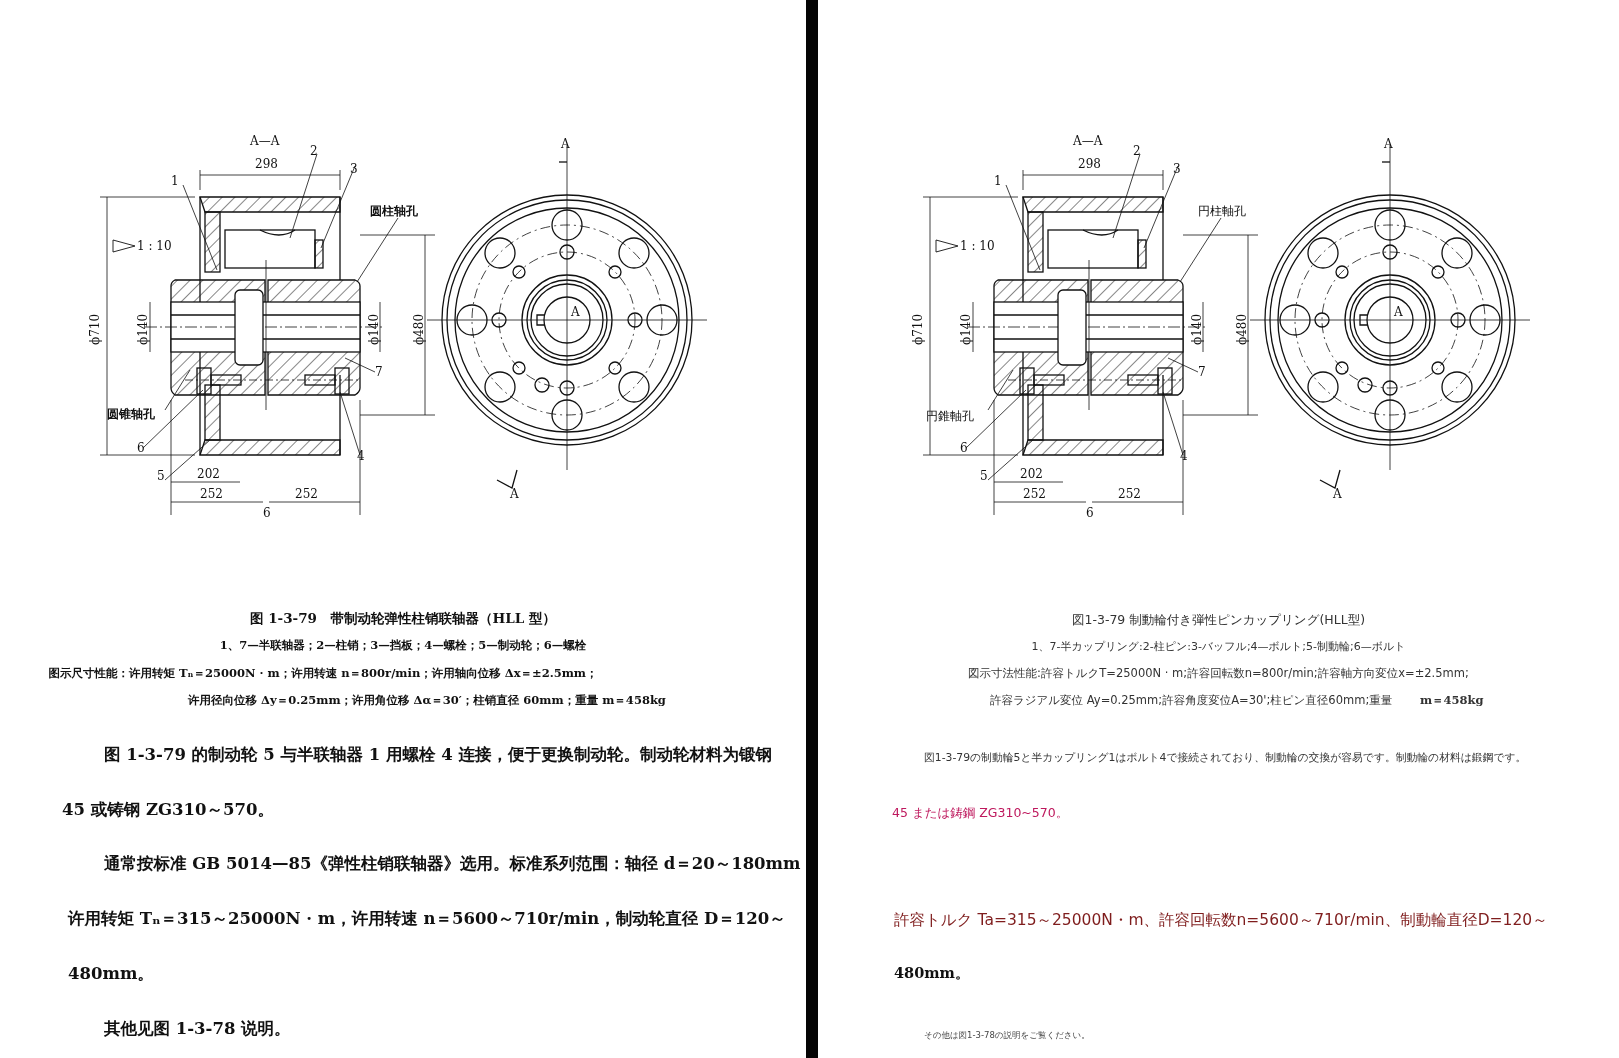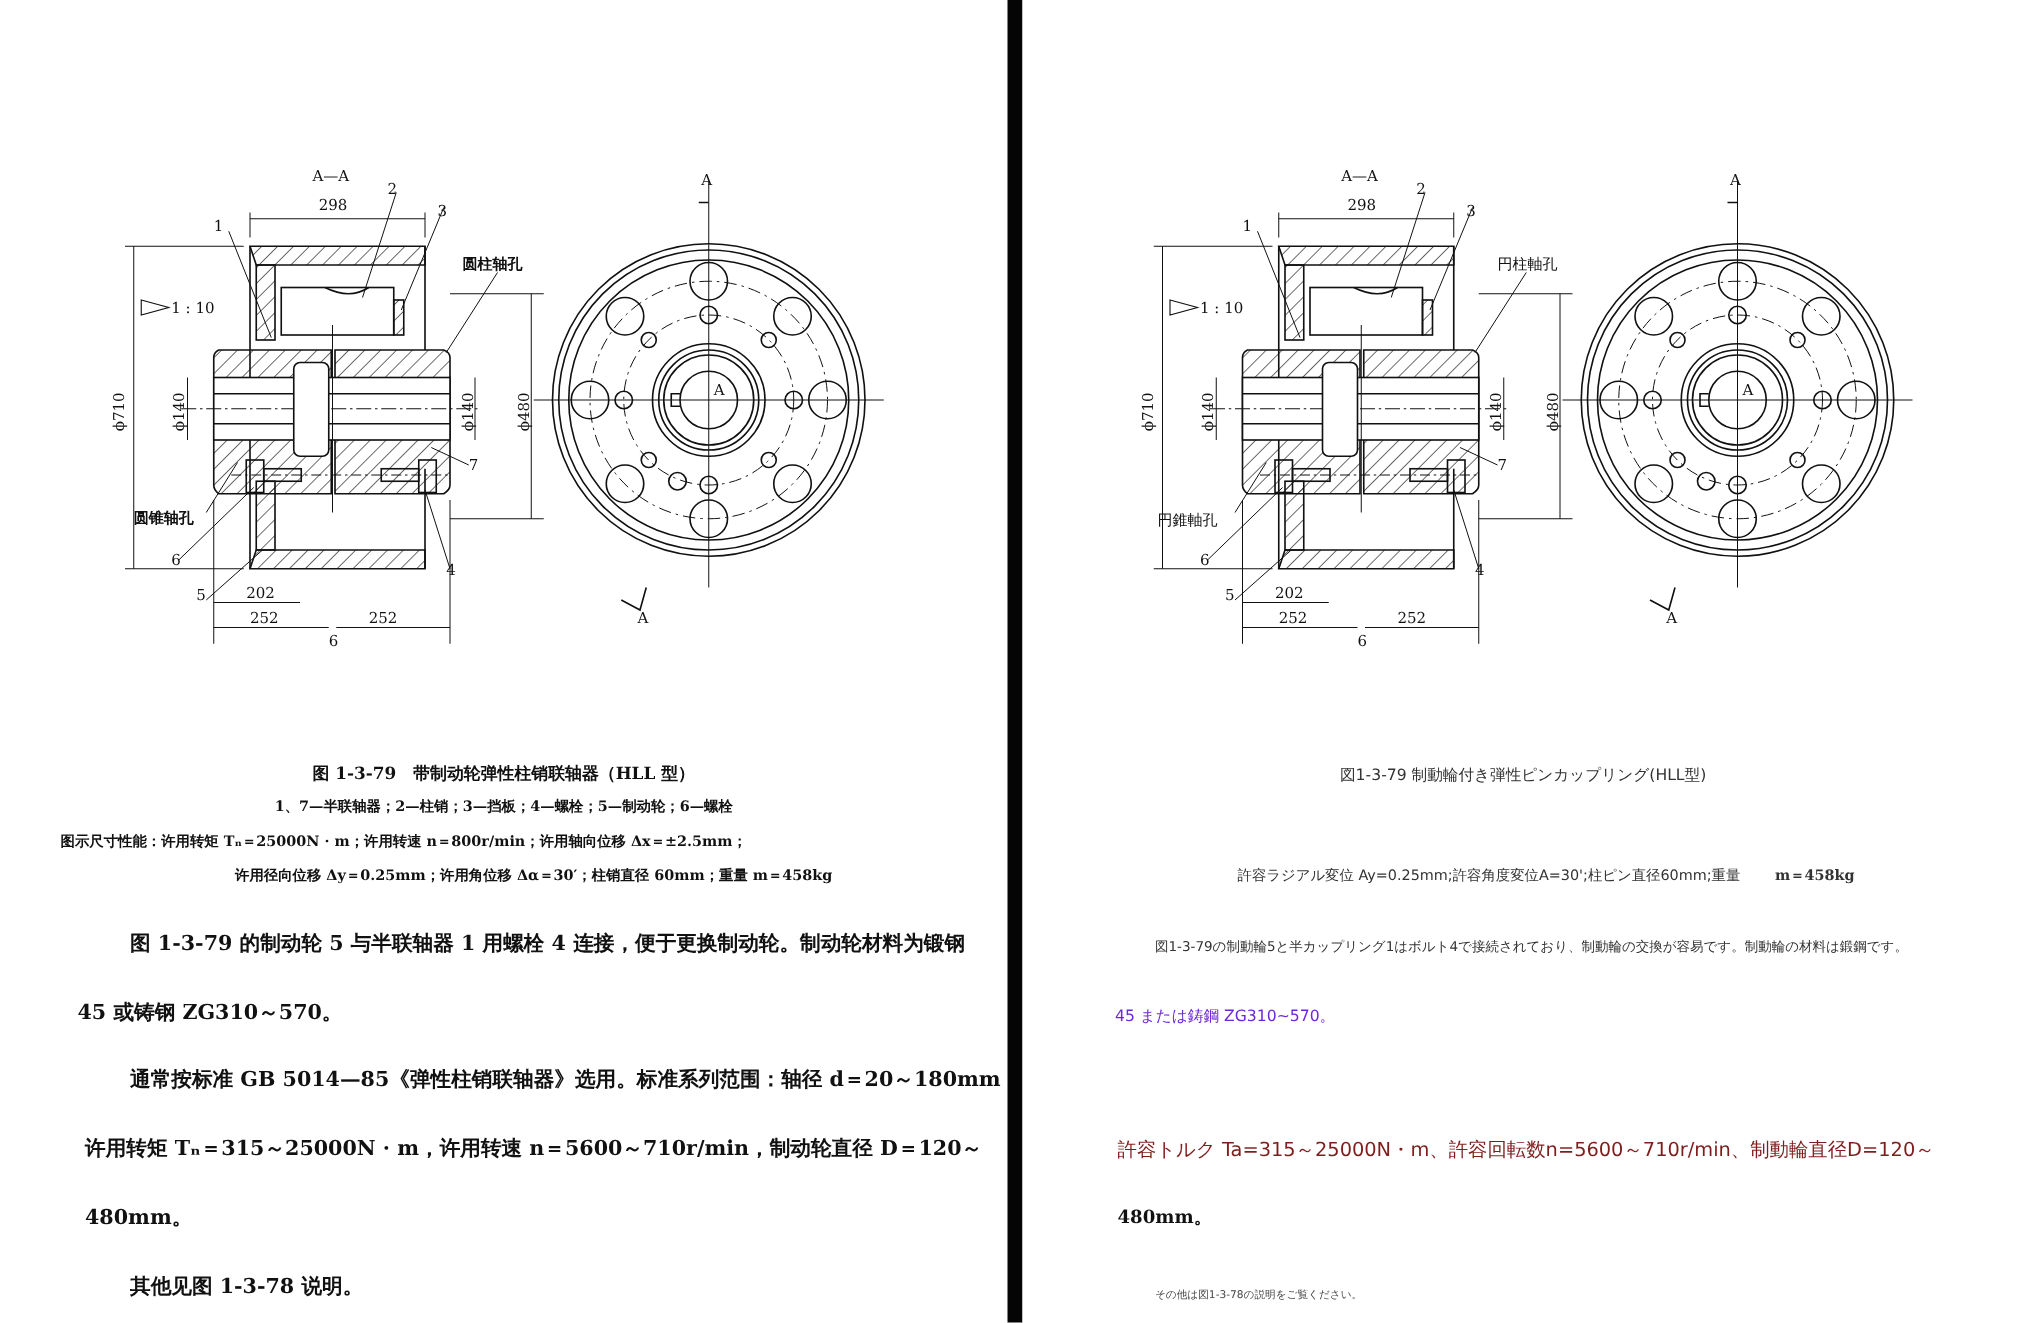--- a/index.html
+++ b/index.html
@@ -279,23 +279,25 @@
       <text x="425" y="368">A</text>
       <text x="486" y="186">A</text>
       <text transform="translate(14,215) rotate(-90)">ϕ710</text>
       <text transform="translate(62,215) rotate(-90)">ϕ140</text>
       <text transform="translate(293,215) rotate(-90)">ϕ140</text>
       <text transform="translate(338,215) rotate(-90)">ϕ480</text>
     </g>
   </svg>
 
   <div class="cap sans" style="left:0; width:801px; top:612px; font-size:12.5px; color:#333;">図1-3-79 制動輪付き弾性ピンカップリング(HLL型)</div>
+  <div class="cap sans" style="left:0; width:801px; top:639px; font-size:11px; color:#333;">1、7-半カップリング:2-柱ピン:3-バッフル;4—ボルト;5-制動輪;6—ボルト</div>
+  <div class="cap sans" style="left:0; width:801px; top:666px; font-size:11.5px; color:#333;">図示寸法性能:許容トルクT=25000N · m;許容回転数n=800r/min;許容軸方向変位x=±2.5mm;</div>
   <div class="t" style="left:172px; top:693px; font-size:11.5px; color:#333;">
     <span class="sans">許容ラジアル変位 Ay=0.25mm;許容角度変位A=30';柱ピン直径60mm;重量</span>
     <span class="serif-bold" style="margin-left:24px;">m＝458kg</span>
   </div>
 
   <div class="t sans" style="left:106px; top:751px; font-size:10.8px; color:#333;">図1-3-79の制動輪5と半カップリング1はボルト4で接続されており、制動輪の交換が容易です。制動輪の材料は鍛鋼です。</div>
-  <div class="t sans" style="left:74px; top:805px; font-size:12.5px; color:#6d28d9;">45 または鋳鋼 ZG310~570。</div>
+  <div class="t sans" style="left:74px; top:805px; font-size:12.5px; color:#be185d;">45 または鋳鋼 ZG310~570。</div>
   <div class="t sans" style="left:76px; top:910px; font-size:15.5px; color:#7f1d1d;">許容トルク Ta=315～25000N・m、許容回転数n=5600～710r/min、制動輪直径D=120～</div>
   <div class="t serif-bold" style="left:76px; top:964px; font-size:14.5px;">480mm。</div>
   <div class="t sans" style="left:106px; top:1030px; font-size:8.5px; color:#444;">その他は図1-3-78の説明をご覧ください。</div>
 </div>
 
 </body></html>

